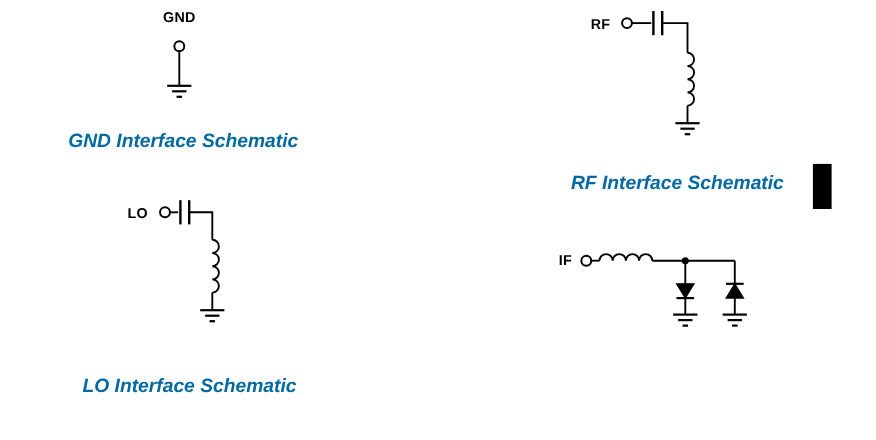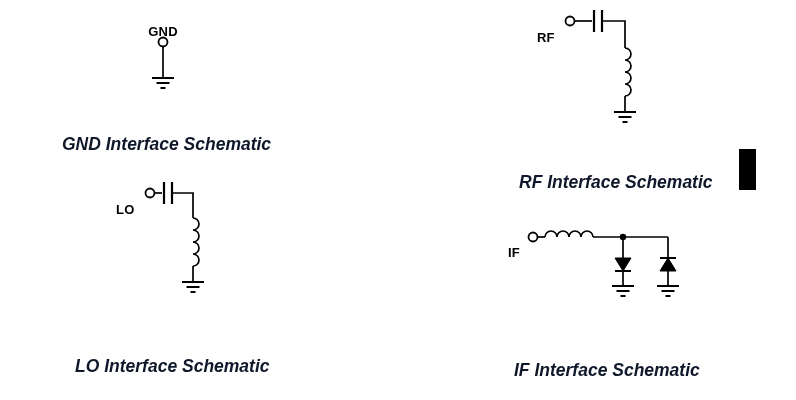--- a/index.html
+++ b/index.html
@@ -5,25 +5,25 @@
   * { margin:0; padding:0; box-sizing:border-box; }
   html,body { background:#ffffff; }
   body {
     width:796px; height:400px; position:relative; overflow:hidden;
     font-family:"Liberation Sans", sans-serif; color:#000;
   }
   .canvas { position:absolute; left:0; top:0; width:796px; height:400px; background:#ffffff; }
   .schem { position:absolute; }
   .pin-label {
     position:absolute; font-weight:bold; font-size:13px; color:#000;
-    letter-spacing:.2px; white-space:nowrap;margin-top:16px;
+    letter-spacing:.2px; white-space:nowrap;
   }
   .caption {
     position:absolute; font-weight:bold; font-style:italic; font-size:17.5px;
-    color:#0f172a; white-space:nowrap;margin-top:16px;
+    color:#0369a1; white-space:nowrap;
   }
   svg.draw { position:absolute; left:0; top:0; overflow:visible; }
   .wire   { stroke:#000; stroke-width:1.7; fill:none; }
   .plate  { stroke:#000; stroke-width:2.2; fill:none; }
   .coil   { stroke:#000; stroke-width:1.7; fill:none; }
   .gndln  { stroke:#000; stroke-width:2; fill:none; }
   .pin    { stroke:#000; stroke-width:1.8; fill:#ffffff; }
   .dot    { fill:#000; stroke:none; }
   .diode  { fill:#000; stroke:#000; stroke-width:1; }
   .change-bar { position:absolute; left:739px; top:149px; width:17px; height:41px; background:#000; }
@@ -119,18 +119,17 @@
         <path class="gndln" d="M160,38 H176"></path>
         <polygon class="diode" points="160,51 176,51 168,38"></polygon>
       </g>
       <path class="wire" d="M168,51 V66"></path>
       <g>
         <path class="gndln" d="M157,66 H179"></path>
         <path class="gndln" d="M161.5,71 H174.5"></path>
         <path class="gndln" d="M165.5,76 H170.5"></path>
       </g>
     </svg>
-    <span class="caption" style="left:14px; top:124px;">IF Interface Schematic</span>
   </div>
 
   <div class="change-bar"></div>
 
 </div>
 
 </body></html>

